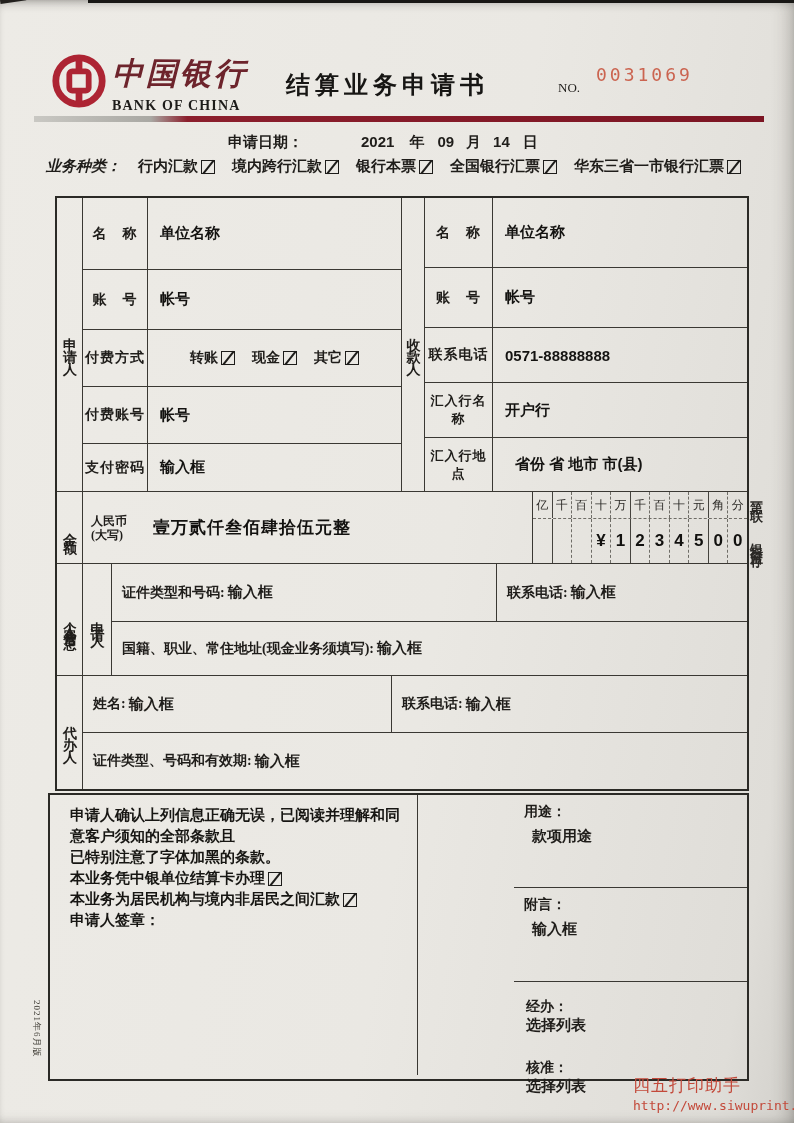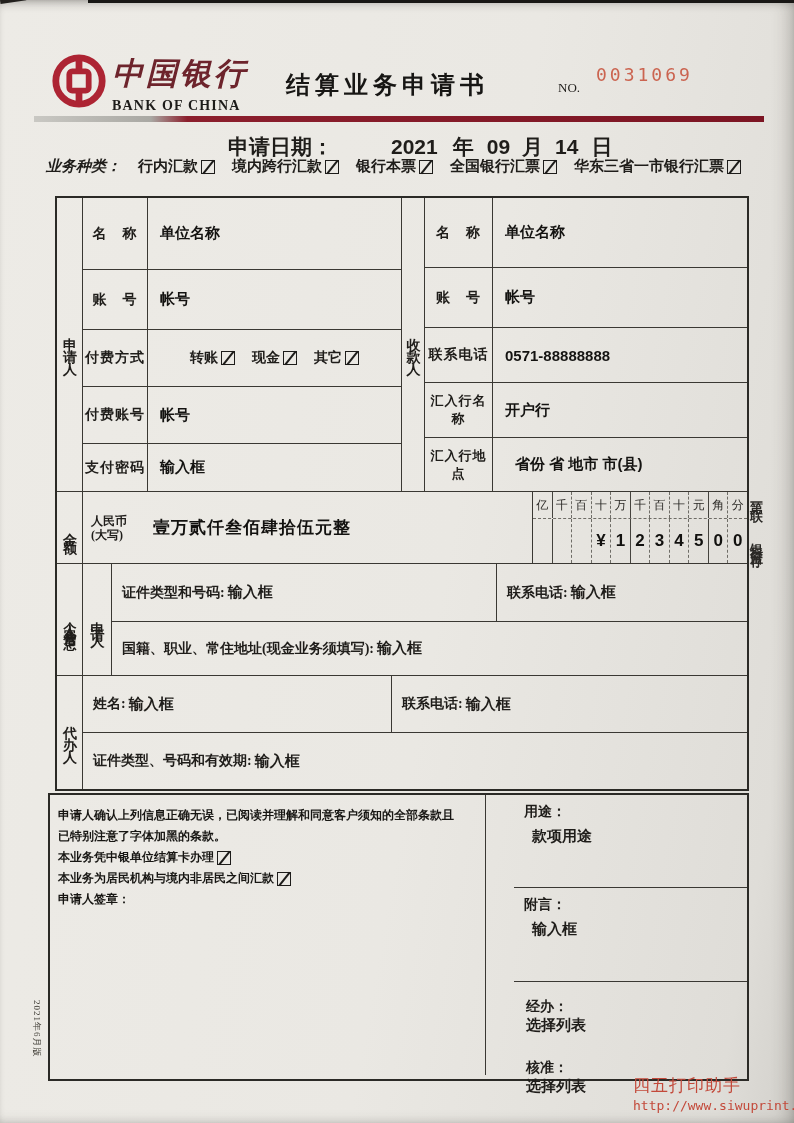--- a/index.html
+++ b/index.html
@@ -15,21 +15,21 @@
   .bank-names{position:absolute;left:112px;top:53px;}
   .bank-cn{font-size:31px;font-weight:bold;font-style:italic;letter-spacing:3px;color:#6d242c;}
   .bank-en{font-size:14px;letter-spacing:1.2px;color:#1d1c1a;margin-top:3px;font-weight:bold;}
   .doc-title{position:absolute;left:286px;top:69px;font-size:24px;font-weight:bold;letter-spacing:5px;color:#171614;}
   .no-label{position:absolute;left:558px;top:80px;font-size:13px;color:#24221f;}
   .no-value{position:absolute;left:596px;top:64px;font-family:"DejaVu Sans Mono",monospace;font-size:18px;letter-spacing:3px;color:#cb6450;}
   .redbar{position:absolute;left:34px;top:116px;width:730px;height:6px;
     background:linear-gradient(to right,#c9c8c3 0%,#a9a8a3 16%,#8c1f2d 21%,#7c1523 100%);}
 
   
-  .date-row{position:absolute;left:228px;top:133px;display:flex;align-items:baseline;font-size:21px;font-weight:bold;color:#1f1d1a;}
+  .date-row{position:absolute;left:228px;top:133px;display:flex;align-items:baseline;font-size:15px;font-weight:bold;color:#1f1d1a;}
   .date-row .num{font-family:"Liberation Sans","DejaVu Sans",sans-serif;font-weight:600;}
   .biz-row{position:absolute;left:46px;top:157px;display:flex;align-items:center;font-size:15px;font-weight:bold;color:#1f1d1a;}
   .biz-item{display:flex;align-items:center;margin-left:17px;}
 
   
   .cb{display:inline-block;width:12px;height:12px;border:1.5px solid #1d1c1a;position:relative;margin-left:3px;flex:0 0 auto;}
   .cb::after{content:"";position:absolute;width:17px;height:2px;background:#1d1c1a;transform:rotate(-52deg);left:-2px;top:5px;}
 
   
   .maintable{position:absolute;left:55px;top:196px;width:690px;height:591px;border:2px solid #2b2a26;box-sizing:content-box;}
@@ -57,22 +57,22 @@
   .dg-c.last{border-right:none;}
   .dg-head .dg-c{font-size:12px;color:#2a2825;}
   .dg-vals .dg-c{font-family:"Liberation Sans","DejaVu Sans",sans-serif;font-weight:bold;font-size:17px;color:#12110f;}
 
   
   .copy-note{position:absolute;left:747px;top:491px;display:flex;flex-direction:column;gap:30px;font-size:13px;font-weight:bold;color:#2a2825;}
   .copy-note span{writing-mode:vertical-lr;text-orientation:upright;letter-spacing:4px;}
 
   
   .bottomtable{position:absolute;left:48px;top:793px;width:697px;height:284px;border:2px solid #2b2a26;box-sizing:content-box;}
-  .confirm{position:absolute;left:0;top:0;width:436px;height:280px;border-right:1px solid #3a3833;box-sizing:border-box;
-    padding:10px 10px 0 8px;font-size:12px;font-weight:bold;line-height:21px;color:#171613;}
+  .confirm{position:absolute;left:0;top:0;width:368px;height:280px;border-right:1px solid #3a3833;box-sizing:border-box;
+    padding:10px 10px 0 20px;font-size:15px;font-weight:bold;line-height:21px;color:#171613;}
   .confirm .cline{display:flex;align-items:center;}
   .rbox{position:absolute;left:464px;box-sizing:border-box;border-bottom:1px solid #3a3833;width:233px;padding:8px 0 0 10px;font-size:14px;color:#1f1d1a;}
   .rbox .blabel{font-weight:bold;}
   .rbox .bvalue{font-family:"Liberation Sans","DejaVu Sans",sans-serif;font-weight:600;font-size:15px;margin-top:6px;margin-left:8px;}
   .ops-line{display:flex;align-items:baseline;margin-top:14px;flex-direction:column;}
   .ops-line .blabel{font-weight:bold;}
   .ops-line .bvalue{margin:0 0 0 2px;}
 
   
   .version-note{position:absolute;left:30px;top:1000px;font-size:9px;color:#434039;writing-mode:vertical-rl;text-orientation:sideways;letter-spacing:1px;}

